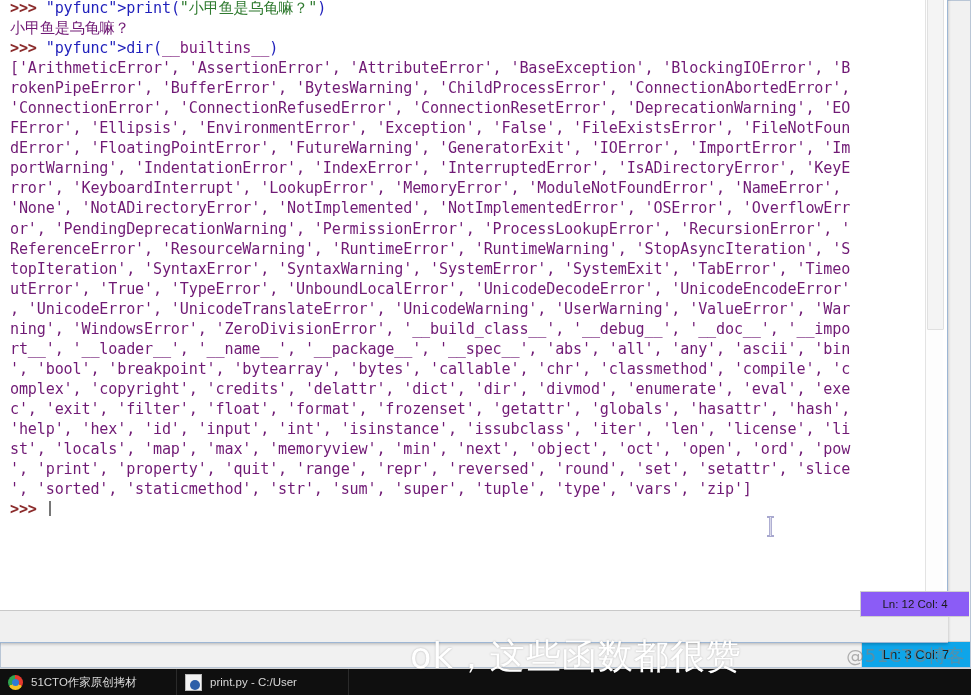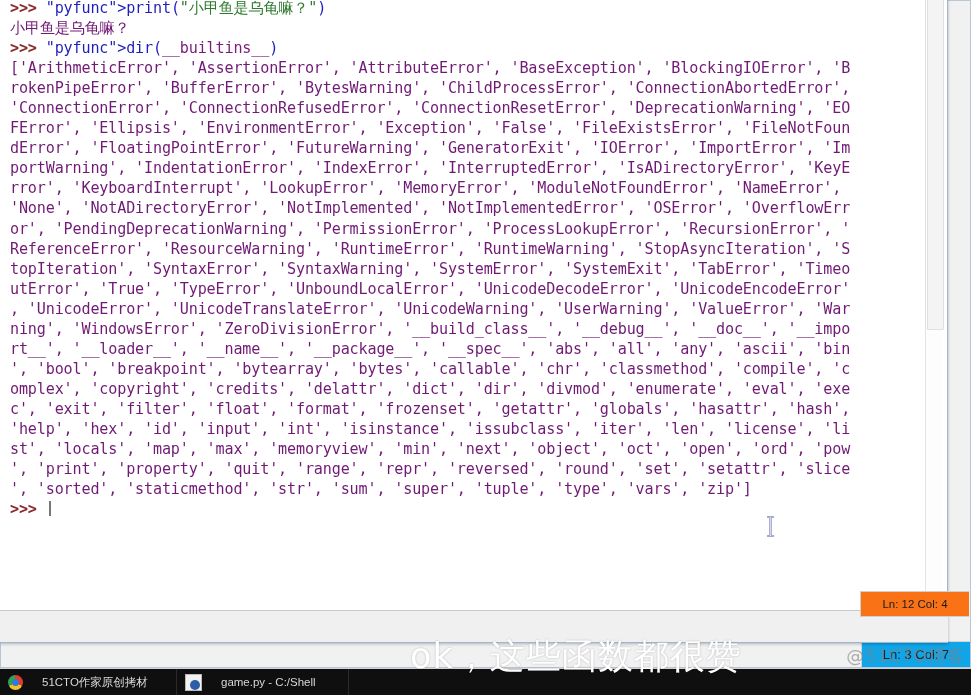--- a/index.html
+++ b/index.html
@@ -48,32 +48,32 @@
   #shell-scroll .thumb{position:absolute;left:1px;top:0;width:15px;height:330px;
     background:#f4f4f4;border:1px solid #e0e0e0;border-radius:1px;}
   #shell-scroll .arrow-dn{position:absolute;left:0;bottom:0;width:17px;height:17px;
     display:flex;align-items:center;justify-content:center;
     font-size:10px;color:#8a8a8a;}
 
   
   #shell-bottom{position:absolute;left:0;bottom:0;width:948px;height:31px;
     background:#f0f0f0;border-top:1px solid #c9c9c9;}
   #shell-status{position:absolute;right:-22px;bottom:25px;width:108px;height:24px;
-    background:#f97316;border:1px solid #cfcfcf;border-right:none;
+    background:#8b5cf6;border:1px solid #cfcfcf;border-right:none;
     display:flex;align-items:center;justify-content:center;
     font-family:"Liberation Sans",sans-serif;font-size:11.5px;color:#1a1a1a;}
 
   
   #mouse-ibeam{position:absolute;left:764px;top:516px;width:13px;height:21px;}
   #mouse-ibeam svg{display:block;}
 
   
   #taskbar{position:absolute;left:0;bottom:0;width:971px;height:26px;
     background:#0f0f0f;display:flex;align-items:stretch;}
-  .tb-item{display:flex;align-items:center;gap:19px;padding:0 8px;min-width:0;
+  .tb-item{display:flex;align-items:center;gap:8px;padding:0 8px;min-width:0;
     border-right:1px solid #2a2a2a;color:#d8d8d8;
     font-family:"Liberation Sans",sans-serif;font-size:11.5px;
     white-space:nowrap;overflow:hidden;}
   .tb-item.w1{width:160px;}
   .tb-item.w2{width:155px;}
   .tb-item.w3{width:155px;}
   .tb-item.w4{width:165px;}
   .tb-item.w5{width:150px;}
   .tb-ico{flex:0 0 auto;width:15px;height:15px;position:relative;}
   .tb-label{overflow:hidden;text-overflow:clip;}
@@ -140,18 +140,18 @@
   </svg>
 </div>
 
 <div id="taskbar">
   <div class="tb-item w1">
     <span class="tb-ico ico-chrome"></span>
     <span class="tb-label">51CTO作家原创拷材</span>
   </div>
   <div class="tb-item w3">
     <span class="tb-ico ico-doc"></span>
-    <span class="tb-label">game.py - C:/Shell</span>
+    <span class="tb-label">print.py - C:/User</span>
   </div>
 </div>
 
 <div id="subtitle">ok，这些函数都很赞</div>
 <div id="watermark">@51CTO博客</div>
 
 </body></html>

